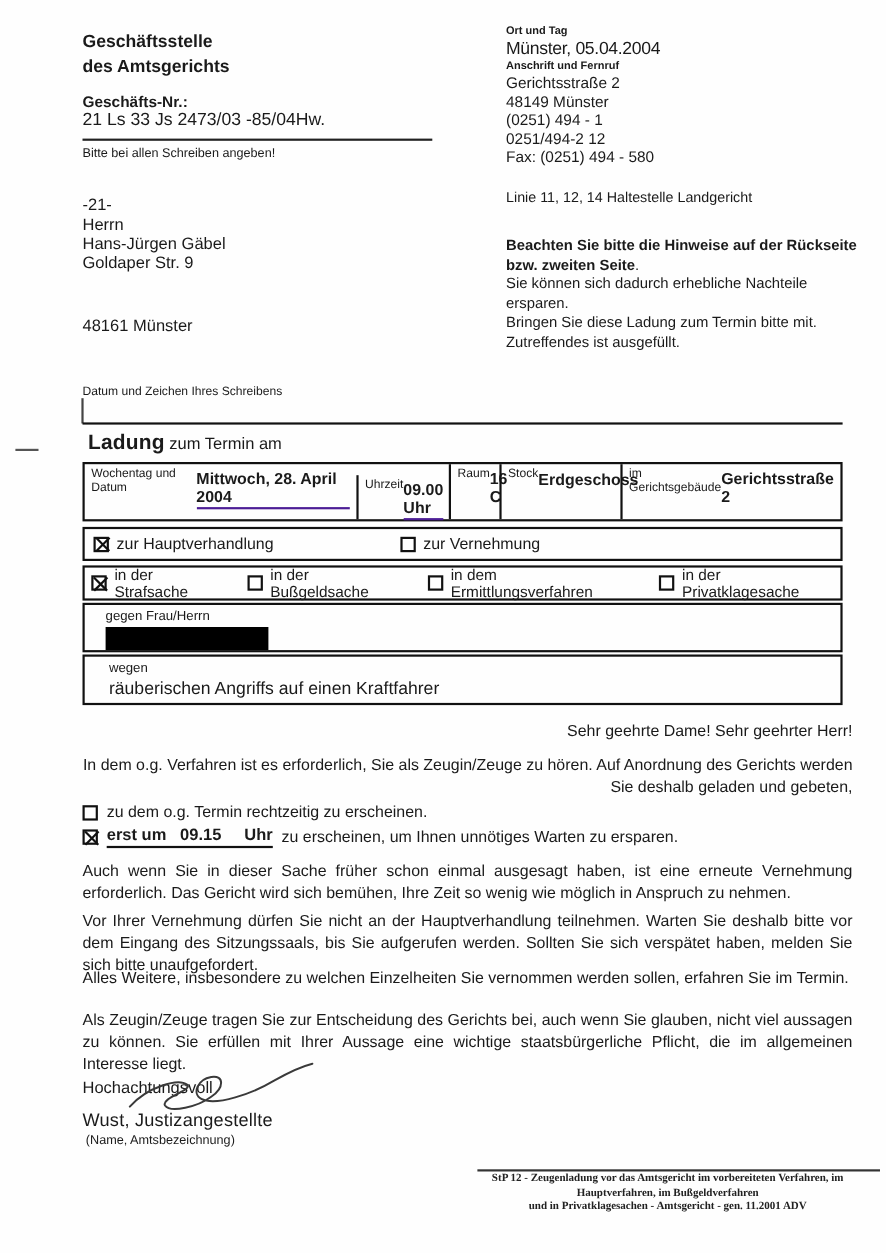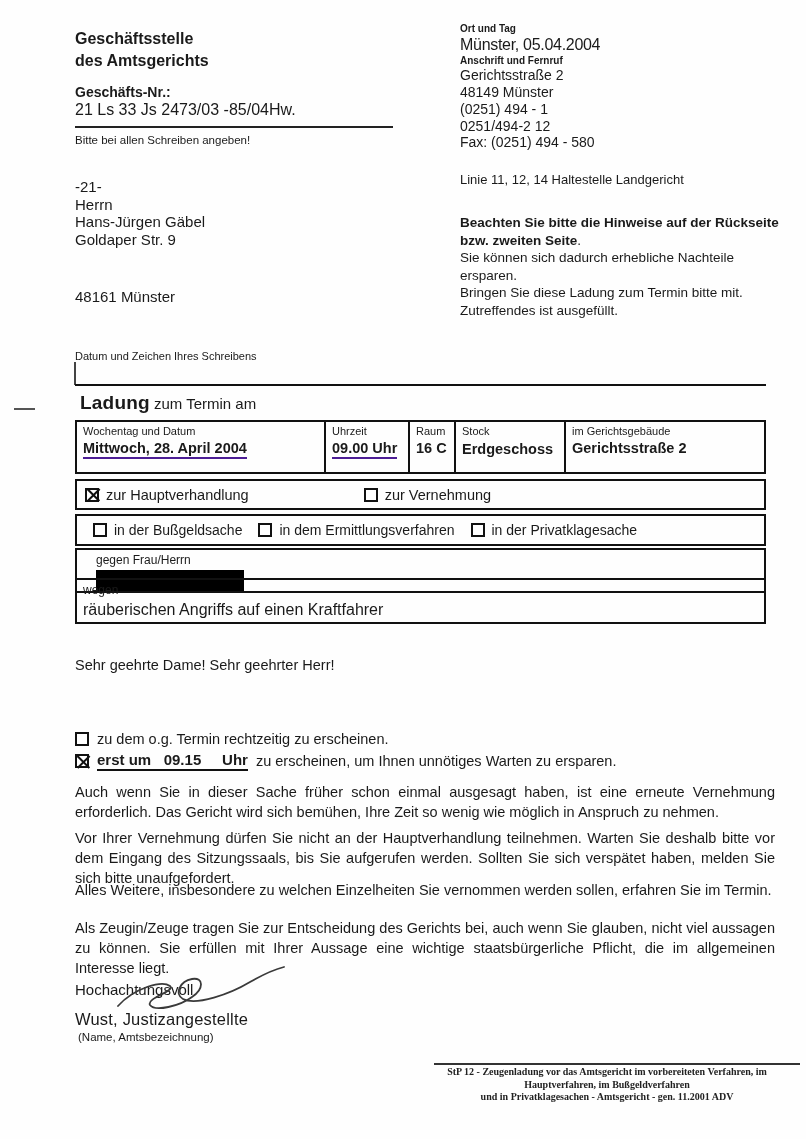--- a/index.html
+++ b/index.html
@@ -35,51 +35,51 @@
   .ref-label { left:75px; top:350px; font-size:11px; }
   .ref-tick { left:74px; top:362px; width:2px; height:23px; background:#444; }
   .full-rule { left:75px; top:384px; width:691px; height:2px; background:#111; }
   .fold-mark { left:14px; top:408px; width:21px; height:2px; background:#555; }
 
   .ladung { left:80px; top:392px; font-size:15px; }
   .ladung .t { font-size:19px; font-weight:bold; letter-spacing:0.2px; }
 
   
   .appt { left:75px; top:420px; width:691px; height:54px; border:2px solid #111; display:flex; }
-  .appt .cell { border-left:2px solid #111; padding:3px 6px 18px 6px; display:flex; flex-direction:column; }
+  .appt .cell { border-left:2px solid #111; padding:3px 6px 18px 6px; display:flex; flex-direction:row; }
   .appt .cell:first-child { border-left:none; }
   .appt .clabel { font-size:11px; }
   .appt .cval { font-size:14.5px; font-weight:bold; margin-top:3px; }
-  .c1 { width:247px; } .c2 { width:84px; } .c3 { width:46px; } .c4 { width:110px; } .c5 { flex:1; }
+  .c1 { width:247px; } .c2 { width:84px;margin-top:10px; } .c3 { width:46px; } .c4 { width:110px; } .c5 { flex:1; }
   .c4 .cval { margin-top:4px; }
   .u { display:inline-block; border-bottom:2px solid #4c1d95; padding-bottom:1px; }
 
   .boxrow { left:75px; top:0; width:691px; border:2px solid #111; background:transparent; }
   .purpose { top:479px; height:31px; display:flex; align-items:center; font-size:14.5px; }
   .casetype { top:514px; height:32px; display:flex; align-items:center; font-size:14px; }
   .gegen { top:548px; height:45px; padding:3px 19px; font-size:12px; }
-  .wegen { top:578px; height:46px; padding:3px 6px; font-size:12px; }
+  .wegen { top:595px; height:46px; padding:3px 22px; font-size:12px; }
   .wegen .val { font-size:16px; margin-top:4px; }
   .redaction { width:148px; height:21px; background:#000; margin-top:3px; }
 
   .cb {
     width:14px; height:14px; border:2px solid #111;
     display:inline-block; position:relative; flex:none;
     vertical-align:-2px; background:#fff;
   }
   .cb[data-checked="true"]::before,
   .cb[data-checked="true"]::after {
     content:""; position:absolute; left:-2px; top:4.5px; width:17px; height:1.6px; background:#111;
   }
   .cb[data-checked="true"]::before { transform:rotate(45deg); }
   .cb[data-checked="true"]::after { transform:rotate(-45deg); }
   .cbi { display:inline-flex; align-items:center; gap:7px; }
 
   
-  .para { left:75px; width:700px; font-size:14.5px; line-height:1.38; }
+  .para { left:75px; width:700px; font-size:14.5px; line-height:1.38;text-align:right; }
   .just { text-align:justify; }
   .salut { top:655px; }
   .p1 { top:686px; }
   .opt { left:75px; font-size:14.5px; display:flex; align-items:center; gap:8px; }
   .opt1 { top:731px; }
   .opt2 { top:751px; }
   .opt2 .bold-u { font-weight:bold; border-bottom:2px solid #111; white-space:pre; padding-bottom:1px; font-size:15px; }
   .p2 { top:782px; }
   .p3 { top:828px; }
   .p4 { top:880px; }
@@ -176,20 +176,24 @@
       <span class="cb" data-checked="true"></span>
       <span>zur Hauptverhandlung</span>
     </span>
     <span class="cbi" style="margin-left:115px;">
       <span class="cb" data-checked="false"></span>
       <span>zur Vernehmung</span>
     </span>
   </div>
 
   <div class="abs boxrow casetype">
+    <span class="cbi" style="margin-left:6px;">
+      <span class="cb" data-checked="true"></span>
+      <span>in der Strafsache</span>
+    </span>
     <span class="cbi" style="margin-left:16px;">
       <span class="cb" data-checked="false"></span>
       <span>in der Bußgeldsache</span>
     </span>
     <span class="cbi" style="margin-left:16px;">
       <span class="cb" data-checked="false"></span>
       <span>in dem Ermittlungsverfahren</span>
     </span>
     <span class="cbi" style="margin-left:16px;">
       <span class="cb" data-checked="false"></span>
@@ -201,20 +205,21 @@
     <div>gegen Frau/Herrn</div>
     <div class="redaction"></div>
   </div>
 
   <div class="abs boxrow wegen">
     <div>wegen</div>
     <div class="val">räuberischen Angriffs auf einen Kraftfahrer</div>
   </div>
 
   <div class="abs para salut">Sehr geehrte Dame! Sehr geehrter Herr!</div>
+  <div class="abs para p1">In dem o.g. Verfahren ist es erforderlich, Sie als Zeugin/Zeuge zu hören. Auf Anordnung des Gerichts werden Sie deshalb geladen und gebeten,</div>
 
   <div class="abs opt opt1">
     <span class="cb" data-checked="false"></span>
     <span>zu dem o.g. Termin rechtzeitig zu erscheinen.</span>
   </div>
   <div class="abs opt opt2">
     <span class="cb" data-checked="true"></span>
     <span class="bold-u">erst um   09.15     Uhr</span>
     <span>zu erscheinen, um Ihnen unnötiges Warten zu ersparen.</span>
   </div>

